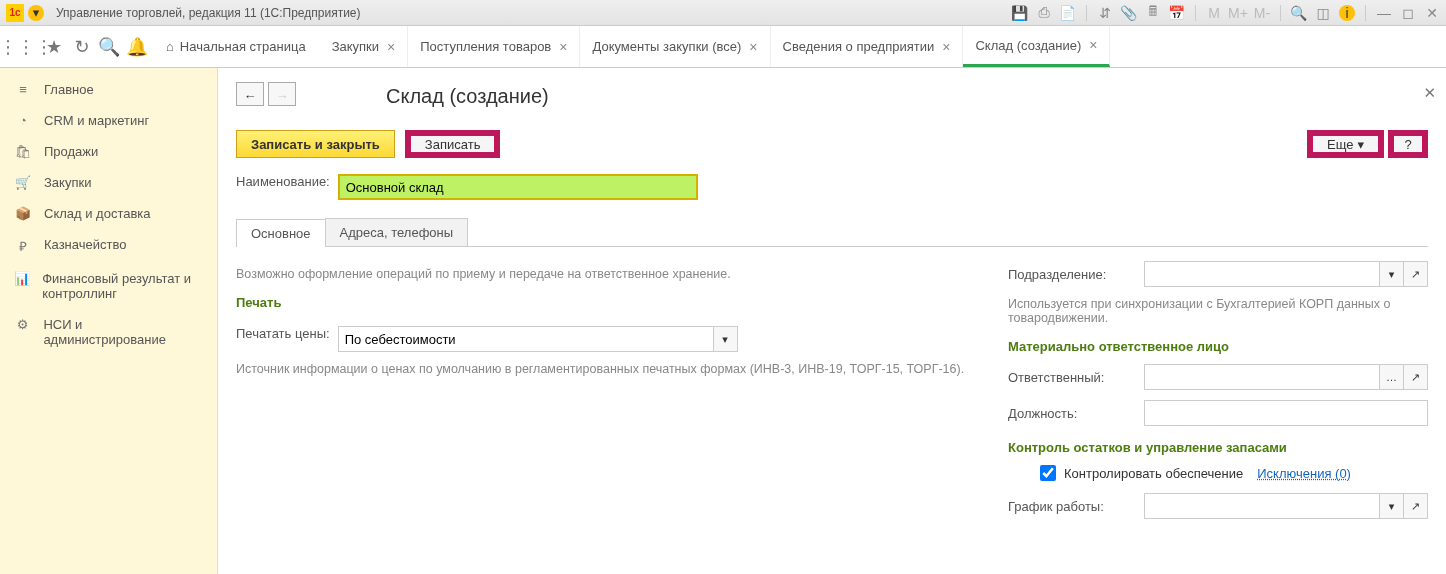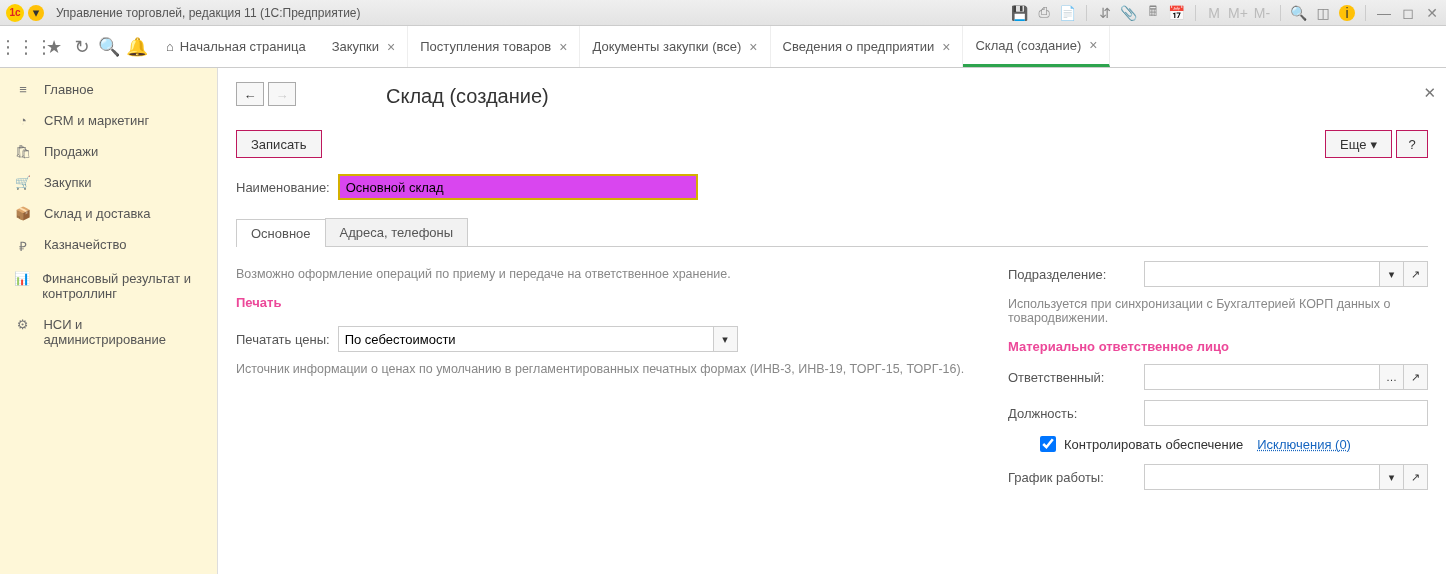--- a/index.html
+++ b/index.html
@@ -1,21 +1,21 @@
 <!DOCTYPE html>
 <html><head>
 <meta charset="utf-8">
 <style>
 * { box-sizing: border-box; margin: 0; padding: 0; }
 body { font-family: Arial, sans-serif; font-size: 13px; color: #333; background: #fff; width: 1446px; height: 574px; overflow: hidden; }
 
 
 .titlebar { height: 26px; background: linear-gradient(#efefef,#e3e3e3); border-bottom: 1px solid #ccc; display: flex; align-items: center; padding: 0 6px; }
 .tb-left { display: flex; align-items: center; gap: 4px; }
-.tb-logo { width: 18px; height: 18px; background: #ffcf00; border-radius: 9px; display:flex;align-items:center;justify-content:center;font-size:10px;font-weight:bold;color:#d22; }
+.tb-logo { width: 18px; height: 18px; background: #ffcf00; border-radius: 1px; display:flex;align-items:center;justify-content:center;font-size:10px;font-weight:bold;color:#d22; }
 .tb-down { width:16px; height:16px; background:#ffc107; border-radius:50%; display:flex;align-items:center;justify-content:center; }
 .tb-title { margin-left: 8px; color: #555; font-size: 12px; }
 .tb-right { margin-left: auto; display: flex; align-items: center; gap: 8px; color: #999; }
 .tb-icon { width: 16px; height: 16px; display:inline-flex; align-items:center; justify-content:center; font-size:14px; color:#888; cursor:pointer; }
 .tb-sep { width:1px; height:16px; background:#ccc; margin:0 2px; }
 
 
 .toptabs { height: 42px; background: #fff; border-bottom: 1px solid #ccc; display: flex; align-items: center; padding-left: 12px; }
 .tt-icon { width: 28px; height: 28px; display:flex; align-items:center; justify-content:center; color:#777; cursor:pointer; font-size:18px; }
 .tt-home { display:flex; align-items:center; gap:6px; padding: 0 14px; height: 100%; cursor:pointer; color:#555; }
@@ -31,41 +31,41 @@
 
 
 .content { flex:1; padding: 14px 18px; overflow:auto; position:relative; }
 .navback { display:flex; gap:4px; margin-bottom: 4px; }
 .navbtn { width:28px; height:24px; border:1px solid #aaa; background:#f7f7f7; display:flex;align-items:center;justify-content:center; cursor:pointer; }
 .page-header { display:flex; align-items:center; }
 .page-title { font-size: 20px; margin-left: 90px; color:#333; }
 .page-close { position:absolute; top:16px; right:10px; color:#777; cursor:pointer; font-size:15px; }
 
 .cmdbar { display:flex; gap:10px; margin-top:20px; align-items:center; }
-.btn { height:28px; padding:0 14px; border:1px solid #be185d; background:#f5f5f5; cursor:pointer; font-size:13px; display:flex;align-items:center; }
+.btn { height:28px; padding:0 14px; border:6px solid #be185d; background:#f5f5f5; cursor:pointer; font-size:13px; display:flex;align-items:center; }
 .btn-yellow { background:linear-gradient(#fff176,#fdd835); border:1px solid #d4a017; font-weight:bold; }
 .cmdright { margin-left:auto; display:flex; gap:4px; }
 
-.field-row { display:flex; align-items:center; gap:8px; margin-top:16px; }
+.field-row { display:flex; align-items:flex-start; gap:8px; margin-top:16px; }
 .field-label { color:#555; }
 .txt { height:26px; border:1px solid #ccc; padding:0 6px; font-size:13px; }
-.txt.highlighted { border:2px solid #d4b000; background:#d946ef; }
+.txt.highlighted { border:2px solid #d4b000; background:#bef264; }
 .name-input { width: 360px; }
 
 .tabs-local { display:flex; margin-top:18px; border-bottom:1px solid #ccc; }
 .ltab { padding:6px 14px; border:1px solid #ccc; border-bottom:none; background:#f2f2f2; cursor:pointer; font-size:13px; color:#555; margin-right:-1px; }
 .ltab.active { background:#fff; position:relative; top:1px; }
 
 .cols { display:flex; margin-top:14px; gap:18px; }
 .col-left { flex:1; }
 .col-right { width:420px; }
 
 .link { color:#1565c0; text-decoration:underline dotted; cursor:pointer; }
 .hint { color:#888; font-size:12.5px; margin-top:6px; }
-.green-h { color:#ec4899; font-weight:bold; margin-top:14px; font-size:13px; }
+.green-h { color:#4d7c0f; font-weight:bold; margin-top:14px; font-size:13px; }
 
 .combo { display:flex; }
 .combo .txt { flex:1; }
 .combo-btn { width:24px; height:26px; border:1px solid #ccc; border-left:none; background:#f7f7f7; display:flex;align-items:center;justify-content:center; cursor:pointer; font-size:11px; }
 
 .right-row { display:flex; align-items:center; gap:8px; margin-bottom:10px; }
 .right-label { width:128px; color:#555; }
 .right-input { flex:1; display:flex; }
 .right-input .txt { flex:1; }
 .small-btn { width:24px; height:26px; border:1px solid #ccc; border-left:none; background:#f7f7f7; display:flex;align-items:center;justify-content:center; cursor:pointer; font-size:11px; }
@@ -179,20 +179,21 @@
     <span class="page-close">✕</span>
     <div class="page-header">
       <div class="navback">
         <div class="navbtn">←</div>
         <div class="navbtn" style="color:#ccc">→</div>
       </div>
       <div class="page-title">Склад (создание)</div>
     </div>
 
     <div class="cmdbar">
+      <div class="btn btn-yellow">Записать и закрыть</div>
       <div class="btn">Записать</div>
       <div class="cmdright">
         <div class="btn">
             <span>Еще</span> 
             <span style="margin-left:4px">▾</span>
           </div>
         <div class="btn" style="width:32px;justify-content:center">?</div>
       </div>
     </div>
 
@@ -240,20 +241,21 @@
             <div class="small-btn">↗</div>
           </div>
         </div>
         <div class="right-row">
           <span class="right-label">Должность:</span>
           <div class="right-input">
             <input class="txt" style="">
           </div>
         </div>
 
+        <div class="green-h">Контроль остатков и управление запасами</div>
         <div class="checkbox-row" style="margin-top:10px">
           <input type="checkbox" class="chk" checked="" style="">
           <span>Контролировать обеспечение</span>
           <span class="link" style="margin-left:6px">Исключения (0)</span>
         </div>
         <div class="right-row">
           <span class="right-label">График работы:</span>
           <div class="right-input">
             <input class="txt" style="">
             <div class="small-btn">▾</div>

